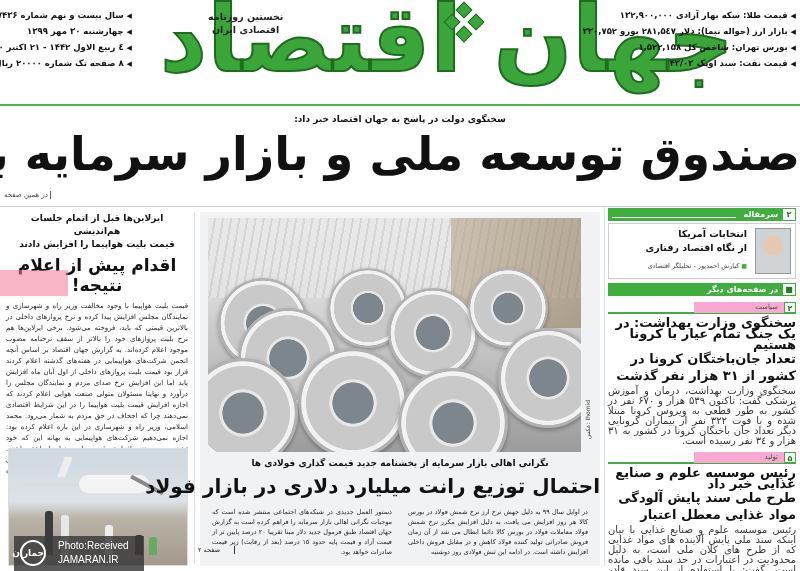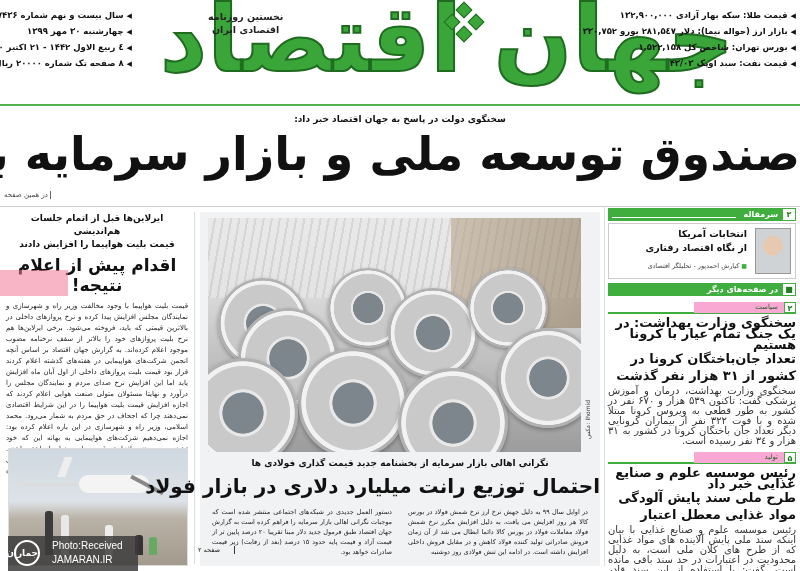--- a/index.html
+++ b/index.html
@@ -37,21 +37,21 @@
   .left-col .ref { display: inline-block; font-size: 7px; border-right: 1px solid #333; padding-right: 2px; margin-top: 2px; }
   .pink-tag { left: 0; top: 270px; width: 68px; height: 26px; background: rgba(240,120,150,0.55); }
 
   .left-photo { left: 8px; top: 448px; width: 180px; height: 118px; background: linear-gradient(#cfd8e0 0%, #dde3e8 45%, #b9b2a6 60%, #a29a8c 100%); overflow: hidden; border: 1px solid #ddd; }
   .plane-body { position: absolute; left: 70px; top: 26px; width: 70px; height: 18px; background: #f4f4f4; border-radius: 9px; }
   .plane-tail { position: absolute; left: 52px; top: 8px; width: 8px; height: 20px; background: #eee; transform: skewX(-20deg); }
   .plane-wing { position: absolute; left: 10px; top: 34px; width: 60px; height: 3px; background: #ddd; }
   .stairs { position: absolute; left: 120px; top: 34px; width: 36px; height: 4px; background: #888; transform: rotate(28deg); }
   .person { position: absolute; bottom: 10px; width: 8px; height: 36px; background: #444; border-radius: 3px 3px 0 0; }
 
-  .watermark { left: 8px; top: 536px; width: 130px; height: 35px; background: rgba(60,60,60,0.85); color: #fff; }
+  .watermark { left: 14px; top: 536px; width: 130px; height: 35px; background: rgba(60,60,60,0.85); color: #fff; }
   .watermark .wm-logo { position: absolute; left: 6px; top: 4px; width: 26px; height: 26px; border: 2px solid #fff; border-radius: 50%; font-size: 9px; text-align: center; line-height: 22px; font-weight: bold; }
   .watermark .wm-1 { position: absolute; left: 44px; top: 4px; font-family: "Liberation Sans", sans-serif; font-size: 10px; direction: ltr; }
   .watermark .wm-2 { position: absolute; left: 44px; top: 18px; font-family: "Liberation Sans", sans-serif; font-size: 10px; direction: ltr; }
 
   .vline-left { left: 194px; top: 212px; width: 1px; height: 352px; background: #ddd; }
   .vline-right { left: 604px; top: 206px; width: 1px; height: 360px; background: #ddd; }
 
   
   .center-box { left: 200px; top: 212px; width: 400px; height: 354px; background: #f1f2f3; }
   .steel-photo { left: 208px; top: 218px; width: 373px; height: 234px; overflow: hidden; background: linear-gradient(#f3f3f3 0%, #dcdcdc 30%, #c0c0c0 60%, #9c9c9c 100%); }

